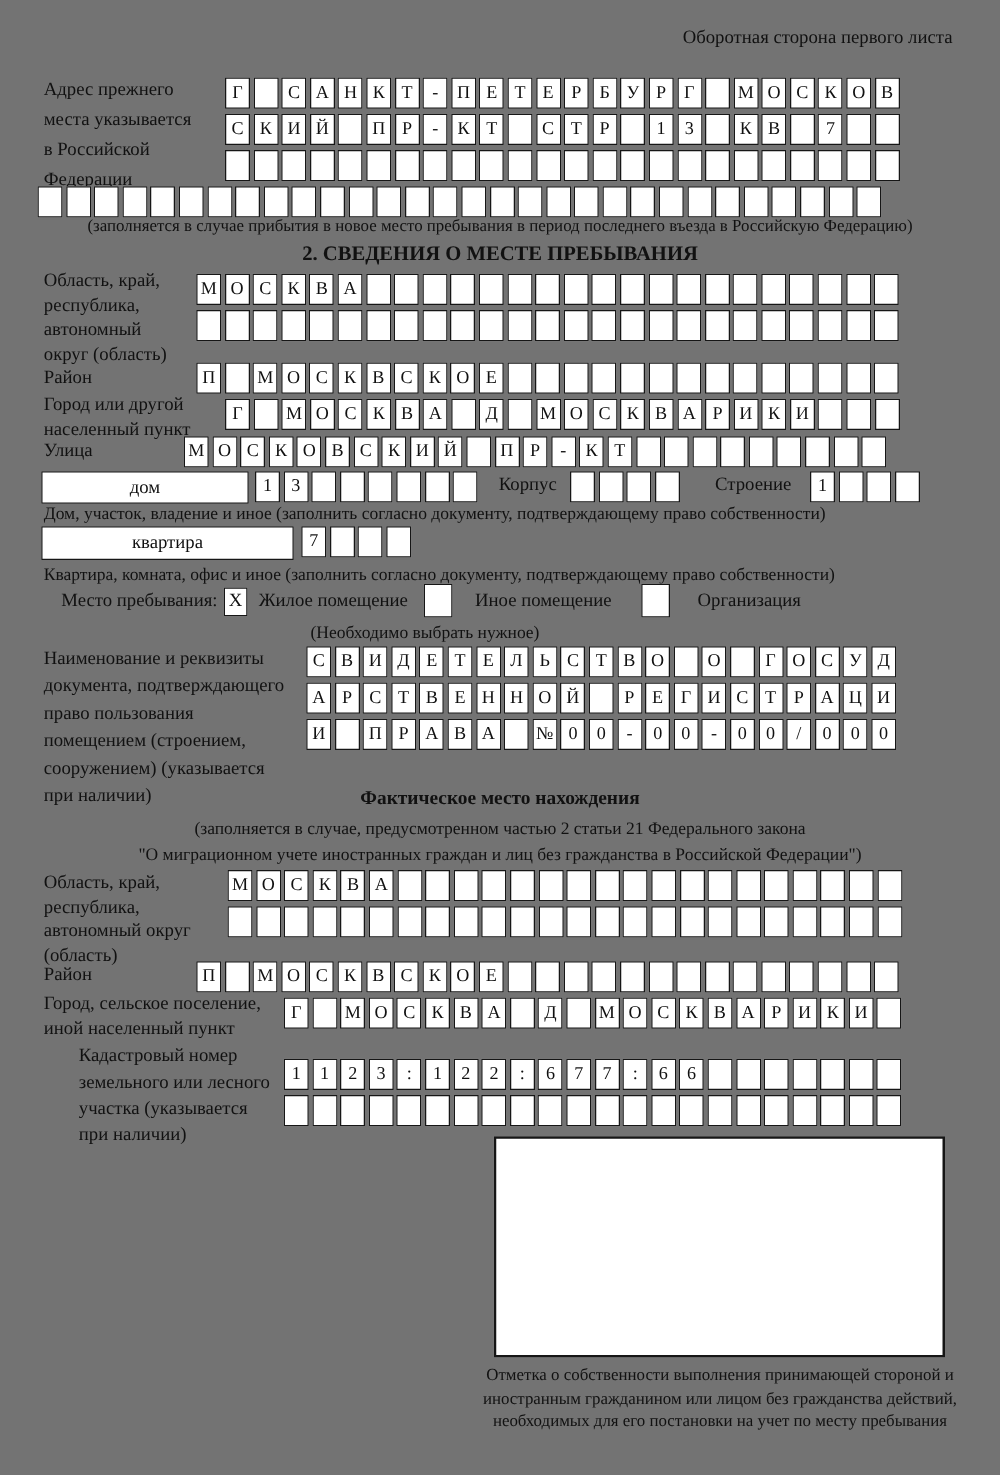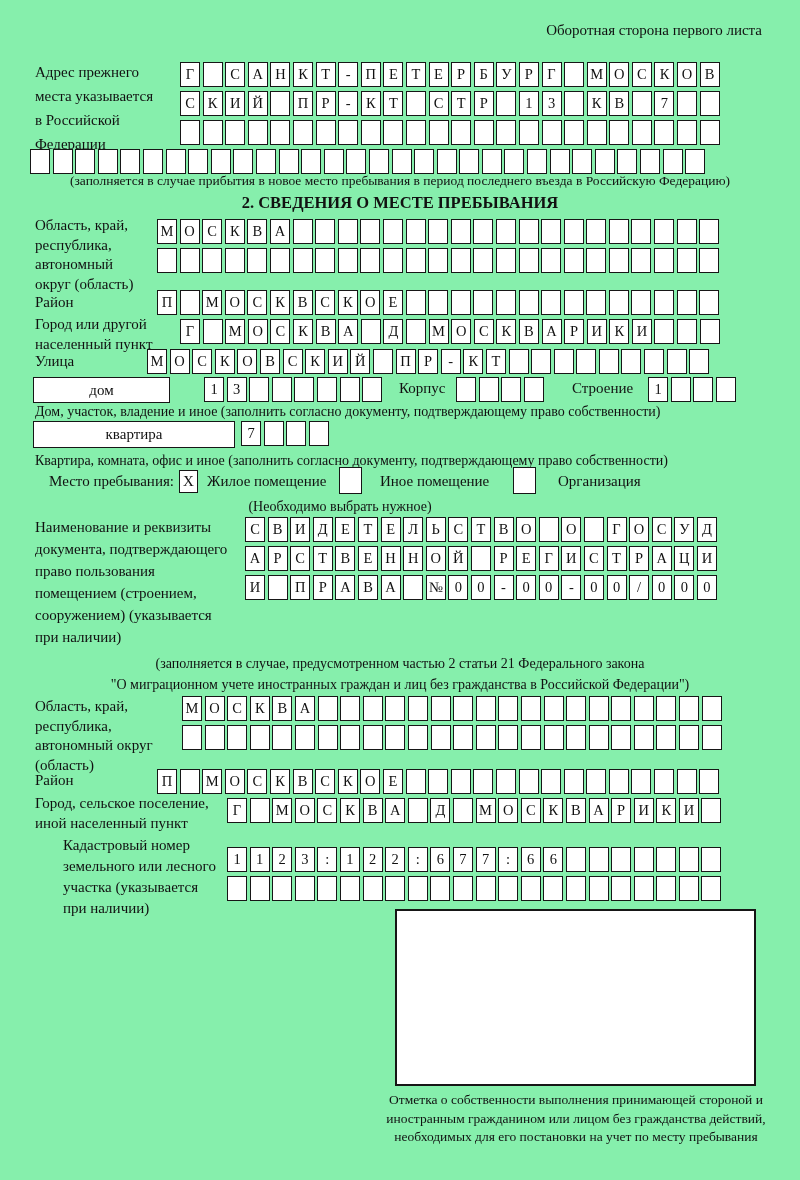--- a/index.html
+++ b/index.html
@@ -1,17 +1,17 @@
 <!DOCTYPE html>
 <html><head>
 <meta charset="utf-8">
 <style>
   html,body{margin:0;padding:0;background:#fff;}
   .page{
-    position:relative;width:800px;height:1180px;background:#86efac;
+    position:relative;width:800px;height:1180px;background:#737373;
     font-family:"Liberation Serif","DejaVu Serif",serif;color:#111;overflow:hidden;
   }
   .abs{position:absolute;}
   .lbl{font-size:15px;line-height:24px;white-space:nowrap;}
   .lbl-line{font-size:15px;white-space:nowrap;}
   .cellrow{display:flex;}
   .cell{
     box-sizing:content-box;flex:0 0 auto;width:18px;height:23px;
     border:1.8px solid #161616;margin-right:2.6px;
     display:inline-flex;align-items:center;justify-content:center;
@@ -302,21 +302,21 @@
       <span class="cell"></span>
       <span class="cell"></span>
       <span class="cell"></span>
       <span class="cell"></span>
       <span class="cell"></span>
       <span class="cell"></span>
       <span class="cell"></span>
       <span class="cell"></span>
     </div>
 
-  <div class="abs labelbox" style="left:33px;top:377px;width:137px;height:26px;">дом</div>
+  <div class="abs labelbox" style="left:33px;top:377px;width:166px;height:26px;">дом</div>
   <div class="abs cellrow" style="left:204px;top:377px;">
       <span class="cell">1</span>
       <span class="cell">3</span>
       <span class="cell"></span>
       <span class="cell"></span>
       <span class="cell"></span>
       <span class="cell"></span>
       <span class="cell"></span>
       <span class="cell"></span>
     </div>
@@ -425,20 +425,21 @@
       <span class="cell">0</span>
       <span class="cell">-</span>
       <span class="cell">0</span>
       <span class="cell">0</span>
       <span class="cell">/</span>
       <span class="cell">0</span>
       <span class="cell">0</span>
       <span class="cell">0</span>
     </div>
 
+  <div class="abs title2 center" style="left:0;top:630px;">Фактическое место нахождения</div>
   <div class="abs center" style="left:0;top:656px;font-size:14px;">(заполняется в случае, предусмотренном частью 2 статьи 21 Федерального закона</div>
   <div class="abs center" style="left:0;top:677px;font-size:14px;">"О миграционном учете иностранных граждан и лиц без гражданства в Российской Федерации")</div>
 
   <div class="abs" style="left:35px;top:697px;line-height:19.5px;">
     <div class="lbl-line">Область, край,</div>
     <div class="lbl-line">республика,</div>
     <div class="lbl-line">автономный округ</div>
     <div class="lbl-line">(область)</div>
   </div>
   <div class="abs cellrow" style="left:182px;top:696px;">

